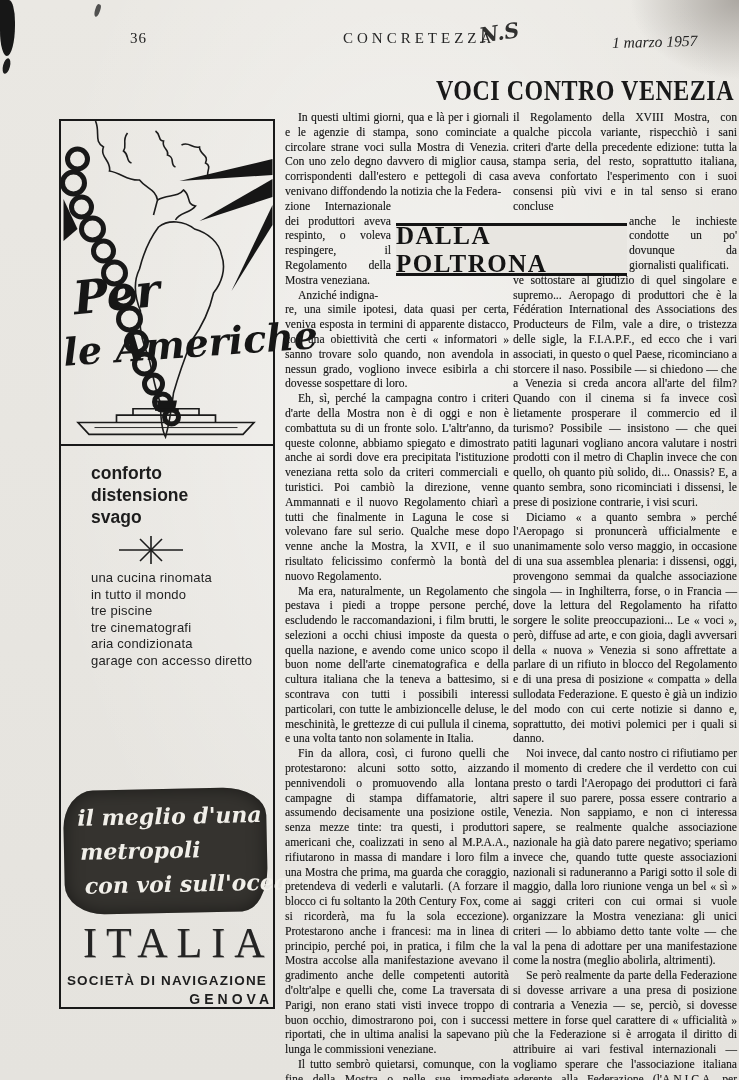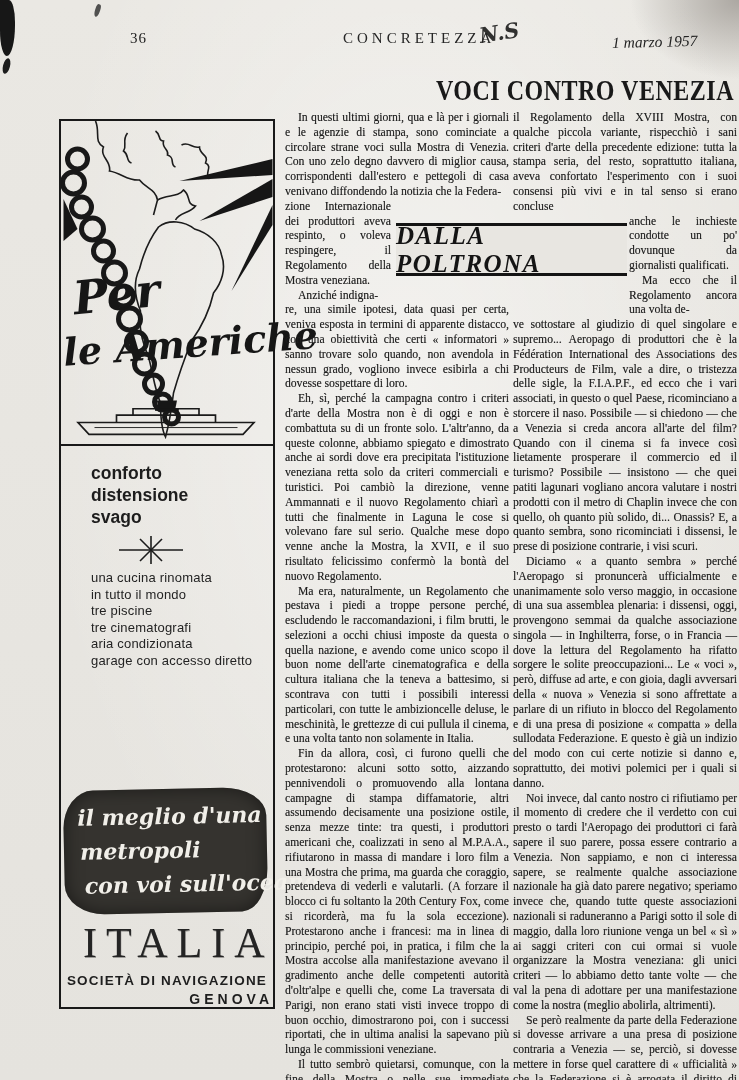--- a/index.html
+++ b/index.html
@@ -36,21 +36,21 @@
   .col{position:absolute;top:111px;width:224px;font-size:11.6px;line-height:14.8px;
     text-align:justify;hyphens:auto;-webkit-hyphens:auto;color:#1f1f1f;}
   .col p{margin:0;text-shadow:.2px .2px .3px rgba(25,25,25,.45);}
   .col1{left:285px;} .col2{left:513px;}
   .indent{text-indent:13px;}
   .cut-right{width:106px;}
   .cut-left{margin-left:116px;width:108px;}
 
   .boxhead{position:absolute;left:396px;top:223px;width:231px;height:47px;background:#e8e6e1;
     border-top:3.5px solid #141414;border-bottom:3.5px solid #141414;display:flex;align-items:center;
-    justify-content:center;font-weight:bold;font-size:25px;letter-spacing:1.5px;color:#141414;font-style:italic;}
+    justify-content:center;font-weight:bold;font-size:25px;letter-spacing:1.5px;color:#141414;}
 
   
   .ad{position:absolute;left:59px;top:119px;width:216px;height:890px;border:2.5px solid #191919;
     box-sizing:border-box;}
   .illo{position:absolute;left:0;right:0;top:0;height:323px;border-bottom:2.5px solid #191919;}
   .map{position:absolute;left:0;top:0;width:100%;height:100%;}
   .script1{position:absolute;left:12px;top:146px;font-family:"DejaVu Serif",serif;font-style:italic;
     font-weight:bold;font-size:46px;transform:rotate(-6deg);color:#161616;}
   .script2{position:absolute;left:2px;top:200px;font-family:"DejaVu Serif",serif;font-style:italic;
     font-weight:bold;font-size:38px;transform:rotate(-4deg);color:#161616;white-space:nowrap;}
@@ -185,21 +185,20 @@
     <p class="indent">Eh, sì, perché la campagna contro i criteri d'arte della Mostra non è di oggi e non è combattuta su di un fronte solo. L'altr'anno, da queste colonne, abbiamo spiegato e dimostrato anche ai sordi dove era precipitata l'istituzione veneziana retta solo da criteri commerciali e turistici. Poi cambiò la direzione, venne Ammannati e il nuovo Regolamento chiarì a tutti che finalmente in Laguna le cose si volevano fare sul serio. Qualche mese dopo venne anche la Mostra, la XVII, e il suo risultato felicissimo confermò la bontà del nuovo Regolamento.</p>
     <p class="indent">Ma era, naturalmente, un Regolamento che pestava i piedi a troppe persone perché, escludendo le raccomandazioni, i film brutti, le selezioni a occhi chiusi imposte da questa o quella nazione, e avendo come unico scopo il buon nome dell'arte cinematografica e della cultura italiana che la teneva a battesimo, si scontrava con tutti i possibili interessi particolari, con tutte le ambizioncelle deluse, le meschinità, le grettezze di cui pullula il cinema, e una volta tanto non solamente in Italia.</p>
     <p class="indent">Fin da allora, così, ci furono quelli che protestarono: alcuni sotto sotto, aizzando pennivendoli o promuovendo alla lontana campagne di stampa diffamatorie, altri assumendo decisamente una posizione ostile, senza mezze tinte: tra questi, i produttori americani che, coalizzati in seno al M.P.A.A., rifiutarono in massa di mandare i loro film a una Mostra che prima, ma guarda che coraggio, pretendeva di vederli e valutarli. (A forzare il blocco ci fu soltanto la 20th Century Fox, come si ricorderà, ma fu la sola eccezione). Protestarono anche i francesi: ma in linea di principio, perché poi, in pratica, i film che la Mostra accolse alla manifestazione avevano il gradimento anche delle competenti autorità d'oltr'alpe e quelli che, come La traversata di Parigi, non erano stati visti invece troppo di buon occhio, dimostrarono poi, con i successi riportati, che in ultima analisi la sapevano più lunga le commissioni veneziane.</p>
     <p class="indent">Il tutto sembrò quietarsi, comunque, con la fine della Mostra o nelle sue immediate vicinanze. I buoni risultati della manifestazione, d'altronde, non potevano che consigliare Ammannati ad insistere sulla sua formula e così anche</p>
   </div>
 
   <div class="col col2">
     <p>il Regolamento della XVIII Mostra, con qualche piccola variante, rispecchiò i sani criteri d'arte della precedente edizione: tutta la stampa seria, del resto, soprattutto italiana, aveva confortato l'esperimento con i suoi consensi più vivi e in tal senso si erano concluse</p>
     <div class="cut-left">
       <p>anche le inchieste condotte un po' dovunque da giornalisti qualificati.</p>
-      <p class="indent">Ma ecco che il Regolamento ancora una volta de-</p>
     </div>
     <p>ve sottostare al giudizio di quel singolare e supremo... Aeropago di produttori che è la Fédération International des Associations des Producteurs de Film, vale a dire, o tristezza delle sigle, la F.I.A.P.F., ed ecco che i vari associati, in questo o quel Paese, ricominciano a storcere il naso. Possibile — si chiedono — che a Venezia si creda ancora all'arte del film? Quando con il cinema si fa invece così lietamente prosperare il commercio ed il turismo? Possibile — insistono — che quei patiti lagunari vogliano ancora valutare i nostri prodotti con il metro di Chaplin invece che con quello, oh quanto più solido, di... Onassis? E, a quanto sembra, sono ricominciati i dissensi, le prese di posizione contrarie, i visi scuri.</p>
     <p class="indent">Diciamo « a quanto sembra » perché l'Aeropago si pronuncerà ufficialmente e unanimamente solo verso maggio, in occasione di una sua assemblea plenaria: i dissensi, oggi, provengono semmai da qualche associazione singola — in Inghilterra, forse, o in Francia — dove la lettura del Regolamento ha rifatto sorgere le solite preoccupazioni... Le « voci », però, diffuse ad arte, e con gioia, dagli avversari della « nuova » Venezia si sono affrettate a parlare di un rifiuto in blocco del Regolamento e di una presa di posizione « compatta » della sullodata Federazione. E questo è già un indizio del modo con cui certe notizie si danno e, soprattutto, dei motivi polemici per i quali si danno.</p>
     <p class="indent">Noi invece, dal canto nostro ci rifiutiamo per il momento di credere che il verdetto con cui presto o tardi l'Aeropago dei produttori ci farà sapere il suo parere, possa essere contrario a Venezia. Non sappiamo, e non ci interessa sapere, se realmente qualche associazione nazionale ha già dato parere negativo; speriamo invece che, quando tutte queste associazioni nazionali si raduneranno a Parigi sotto il sole di maggio, dalla loro riunione venga un bel « sì » ai saggi criteri con cui ormai si vuole organizzare la Mostra veneziana: gli unici criteri — lo abbiamo detto tante volte — che val la pena di adottare per una manifestazione come la nostra (meglio abolirla, altrimenti).</p>
     <p class="indent">Se però realmente da parte della Federazione si dovesse arrivare a una presa di posizione contraria a Venezia — se, perciò, si dovesse mettere in forse quel carattere di « ufficialità » che la Federazione si è arrogata il diritto di attribuire ai vari festival internazionali — vogliamo sperare che l'associazione italiana aderente alla Federazione (l'A.N.I.C.A. per intenderci) sappia di-</p>
   </div>
 
   <div class="boxhead">
     <span>DALLA POLTRONA</span>
   </div>

